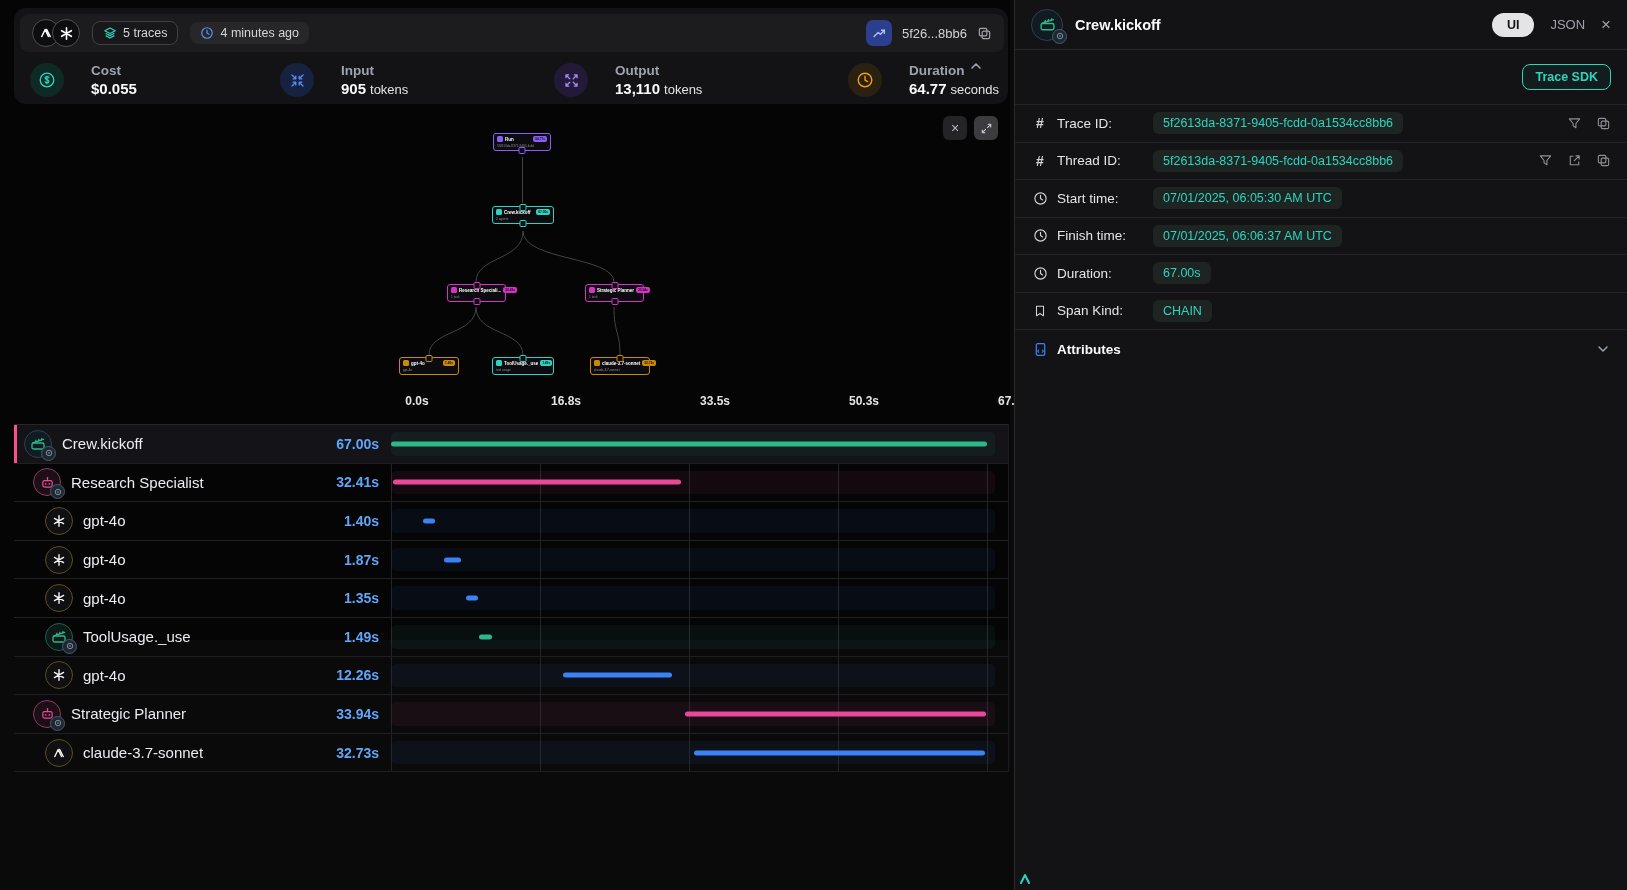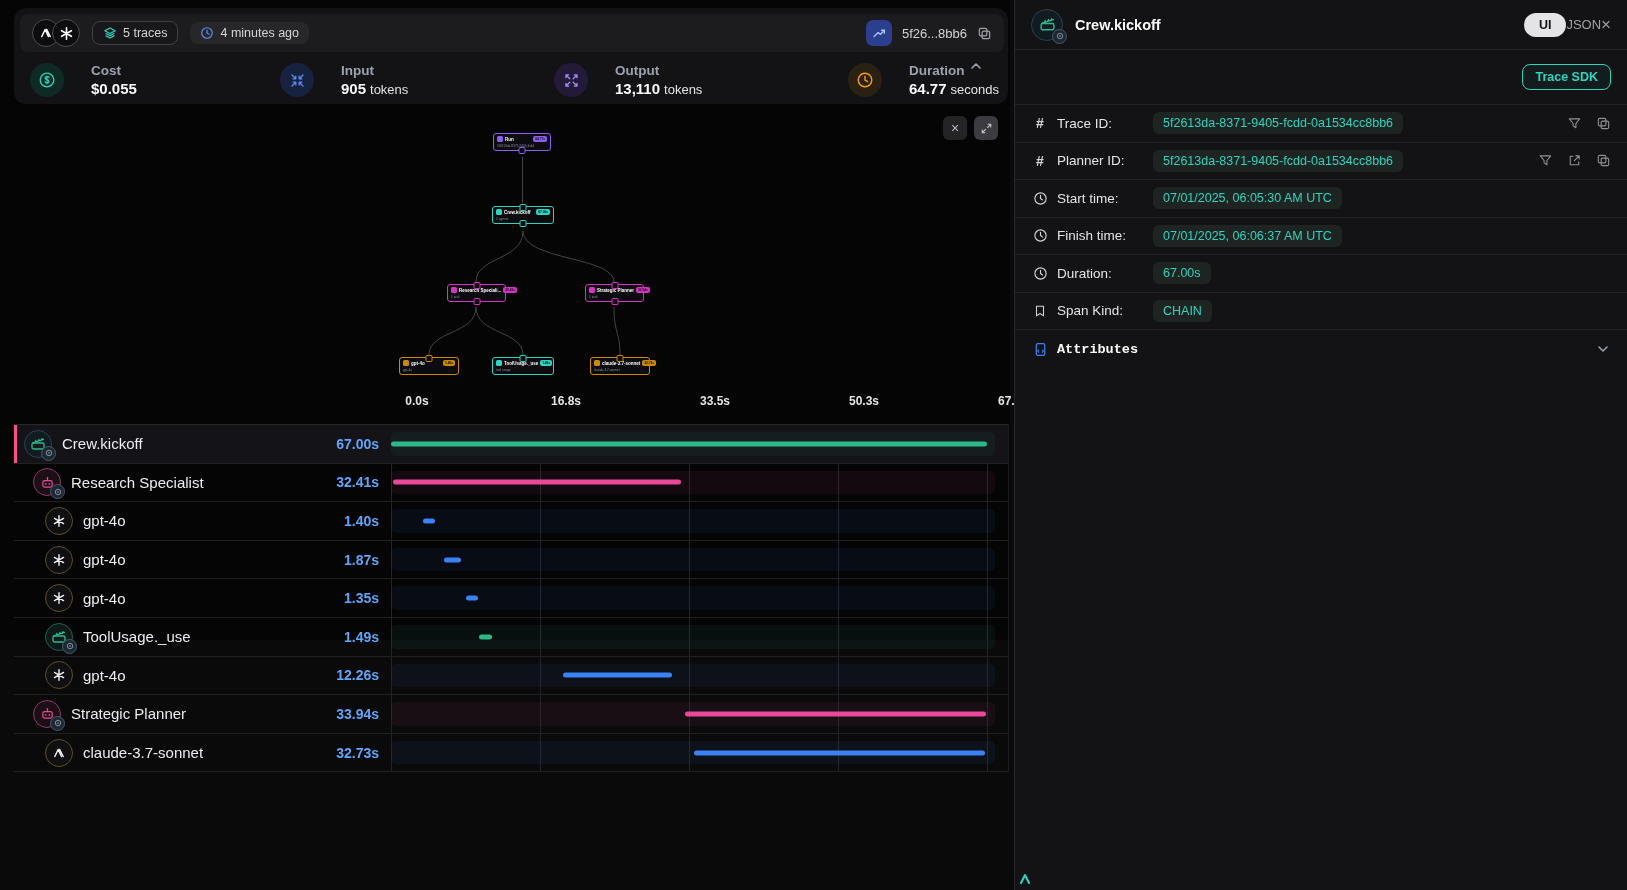--- a/index.html
+++ b/index.html
@@ -74,33 +74,33 @@
   .wf-track{position:absolute;left:0;right:0;top:7px;bottom:7px;border-radius:5px;}
   .wf-plot{position:absolute;left:0;top:0;width:596px;height:100%;}
   .wf-bar{position:absolute;top:50%;transform:translateY(-50%);height:5px;border-radius:2.5px;}
   .grid-overlay{position:absolute;left:377px;top:0;bottom:0;width:597px;pointer-events:none;}
   .gl{position:absolute;top:0;bottom:0;width:1px;background:#232329;}
 
   
   .panel{position:absolute;left:1014px;top:0;width:613px;height:890px;background:#131315;border-left:1px solid #2a2a2e;box-sizing:border-box;}
   .p-header{height:49px;display:flex;align-items:center;padding:0 16px;border-bottom:1px solid #26262b;}
   .p-title{font-size:14.5px;font-weight:bold;color:#fafafa;margin-left:12px;}
-  .p-tabs{margin-left:auto;display:flex;align-items:center;}
+  .p-tabs{margin-left:auto;display:flex;align-items:center;gap:16px;}
   .tab-pill{background:#e4e4e7;color:#131316;font-size:12.5px;font-weight:bold;padding:5px 15px;border-radius:15px;cursor:pointer;}
   .tab-plain{color:#a1a1aa;font-size:13px;cursor:pointer;}
   .p-close{color:#a1a1aa;font-size:17px;cursor:pointer;}
   .sdk-row{position:relative;height:54px;}
   .sdk-badge{position:absolute;right:16px;top:14px;border:1px solid #2dd4bf;color:#2dd4bf;background:rgba(45,212,191,.06);
     font-size:12.5px;font-weight:bold;padding:5px 12px;border-radius:8px;}
   .p-row{display:flex;align-items:center;height:36.5px;padding:0 16px;border-top:1px solid #222227;}
   .p-ic{width:18px;display:flex;align-items:center;justify-content:center;flex:none;color:#d4d4d8;}
   .p-label{font-size:13.5px;color:#e4e4e7;margin-left:8px;width:96px;flex:none;}
   .p-value{background:#1d2422;color:#2dd4bf;font-size:12.5px;padding:4px 10px;border-radius:6px;white-space:nowrap;}
   .p-actions{margin-left:auto;display:flex;align-items:center;gap:14px;}
-  .p-attr{display:flex;align-items:center;height:38px;padding:0 16px;border-top:1px solid #222227;cursor:pointer;font-family:Liberation Mono, monospace;}
+  .p-attr{display:flex;align-items:center;height:38px;padding:0 16px;border-top:1px solid #222227;cursor:pointer;}
   .p-attr-label{font-size:13.5px;font-weight:bold;color:#fafafa;margin-left:8px;}
   .p-attr-chev{margin-left:auto;}
   .corner-logo{position:absolute;left:4px;bottom:4px;}
   .hash{font-size:14px;font-weight:bold;color:#d4d4d8;}
   svg{display:block;}
 </style>
 </head>
 <body>
 
 <div class="app">
@@ -548,21 +548,21 @@
             <svg width="15" height="15" viewBox="0 0 16 16">
               <rect x="5.5" y="5.5" width="8" height="8" rx="1.5" stroke="#8e8e96" stroke-width="1.2" fill="none"></rect>
               <rect x="2.5" y="2.5" width="8" height="8" rx="1.5" stroke="#8e8e96" stroke-width="1.2" fill="none"></rect>
             </svg>
           </button>
       </span>
     </div>
 
     <div class="p-row">
       <span class="p-ic hash">#</span>
-      <span class="p-label">Planner ID:</span>
+      <span class="p-label">Thread ID:</span>
       <span class="p-value">5f2613da-8371-9405-fcdd-0a1534cc8bb6</span>
       <span class="p-actions">
         <button class="icon-btn">
             <svg width="15" height="15" viewBox="0 0 16 16">
               <path d="M2.5 3 H13.5 L9.5 8 V12.5 L6.5 10.5 V8 Z" stroke="#8e8e96" stroke-width="1.2" fill="none" stroke-linejoin="round"></path>
             </svg>
           </button>
         <button class="icon-btn">
             <svg width="15" height="15" viewBox="0 0 16 16">
               <path d="M6.5 3.5 H3.5 V12.5 H12.5 V9.5 M9.5 3 H13 V6.5 M13 3 L7.8 8.2" stroke="#8e8e96" stroke-width="1.2" fill="none" stroke-linecap="round" stroke-linejoin="round"></path>

